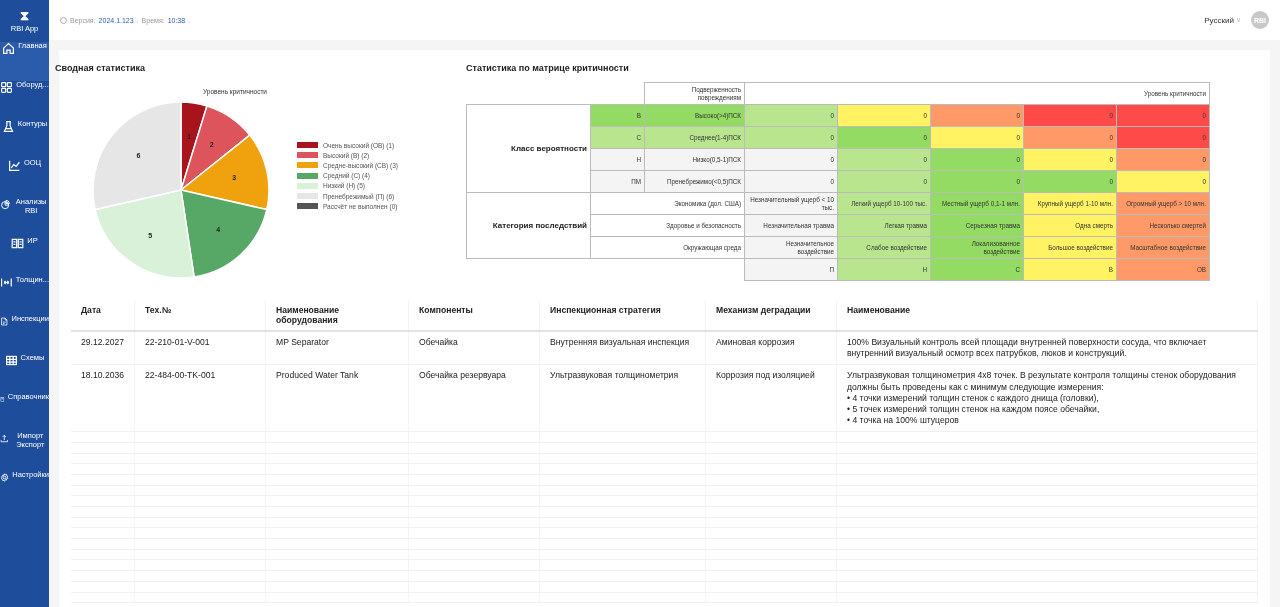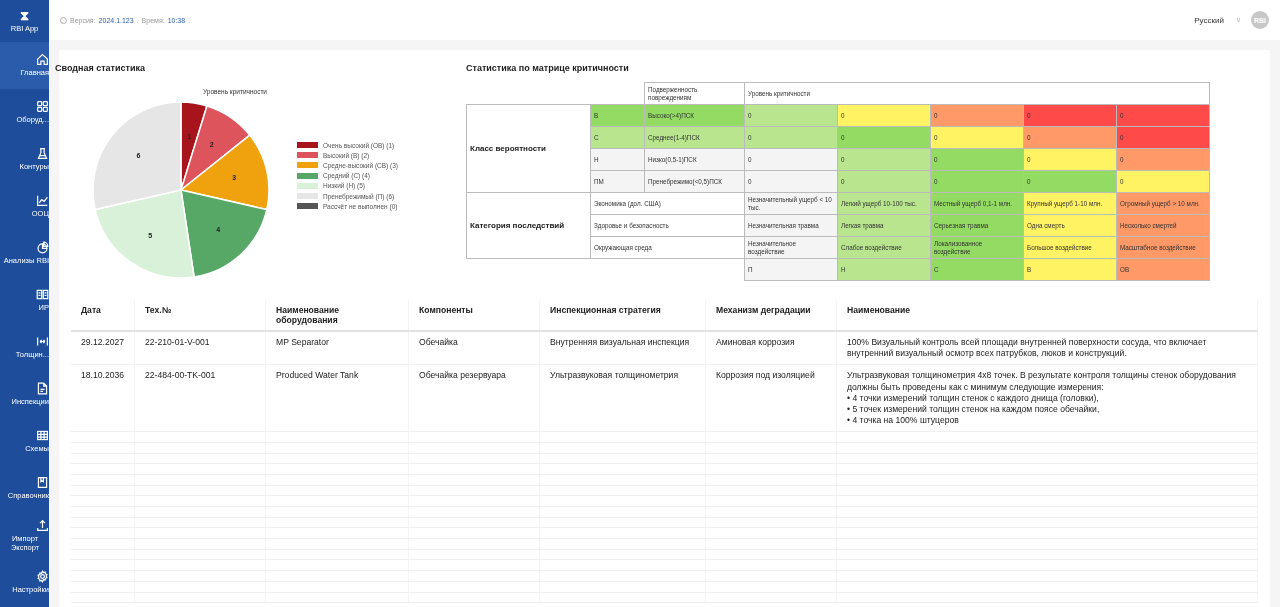--- a/index.html
+++ b/index.html
@@ -2,40 +2,40 @@
 <html><head>
 <meta charset="utf-8">
 <style>
 *{box-sizing:border-box;margin:0;padding:0}
 html,body{width:1280px;height:607px;overflow:hidden;background:#f5f5f5;font-family:"Liberation Sans",sans-serif;color:#222}
 .sidebar{position:absolute;left:0;top:0;width:49px;height:607px;background:#1e4d9b;color:#fff}
 .logo{height:42px;display:flex;flex-direction:column;align-items:center;justify-content:center;gap:2px}
 .logo .glyph{font-size:13px;font-weight:bold;line-height:1}
 .logo .t{font-size:7.5px;font-weight:normal}
 .nav{display:flex;flex-direction:column}
-.nav-item{height:47px;display:flex;flex-direction:column;align-items:flex-end;justify-content:center;gap:3px;cursor:pointer}
+.nav-item{height:39px;display:flex;flex-direction:row;align-items:flex-start;justify-content:center;gap:3px;cursor:pointer}
 .nav-item.active{background:#2b5cab}
 .nav-item svg{width:13px;height:13px;stroke:#fff;fill:none;stroke-width:1.5}
 .nav-item .lbl{font-size:7.5px;text-align:center;line-height:1.15;max-width:48px}
 .topbar{position:absolute;left:49px;top:0;right:0;height:40px;background:#fff;display:flex;align-items:center;padding:0 11px}
 .ver{font-size:7px;color:#999;display:flex;align-items:center;gap:3px}
 .ver .v{color:#2b5cab}
 .ver .ico{width:7px;height:7px;border:1px solid #aaa;border-radius:50%;display:inline-block}
 .topright{margin-left:auto;display:flex;align-items:center;gap:10px}
-.lang{font-size:8px;color:#333;display:flex;align-items:center;gap:12px}
+.lang{font-size:8px;color:#333;display:flex;align-items:center;gap:2px}
 .lang .chev{color:#bbb;font-size:7px}
 .avatar{width:18px;height:18px;border-radius:50%;background:#c8c8c8;color:#fff;font-size:7px;display:flex;align-items:center;justify-content:center;font-weight:bold}
 .card{position:absolute;left:59px;top:50px;width:1211px;height:557px;background:#fff}
 .h2{position:absolute;font-size:9px;font-weight:bold;color:#222}
 .pie-title{position:absolute;left:203px;top:88px;font-size:6.5px;color:#333}
 .legend{position:absolute;left:297px;top:140px;font-size:6.5px;color:#555}
 .leg-row{display:flex;align-items:center;height:10.2px;gap:5px}
 .leg-sw{width:21px;height:6px;display:inline-block}
 .matrix{position:absolute;left:466px;top:82px;border-collapse:collapse;font-size:6.3px;color:#333}
-.matrix td{border:1px solid #bbb;text-align:left;vertical-align:middle;padding:1px 3px;line-height:1.2}
+.matrix td{border:1px solid #bbb;text-align:right;vertical-align:middle;padding:1px 3px;line-height:1.2}
 .matrix .nb{border:none}
 .matrix .bold{font-weight:bold;font-size:8px;color:#222}
 .tbl{position:absolute;left:71px;top:300px;width:1187px;border-collapse:collapse;font-size:8.6px;color:#222}
 .tbl th{text-align:left;font-weight:bold;padding:5px 10px;height:31px;vertical-align:top;border-bottom:2px solid #e2e2e2;border-right:1px solid #f4f4f4}
 .tbl td{padding:5px 10px;vertical-align:top;border-bottom:1px solid #f0f0f0;border-right:1px solid #f4f4f4;line-height:1.3}
 .tbl tr.empty td{height:10.7px;padding:0}
 .rec-line{display:block}
 </style>
 </head>
 <body>

